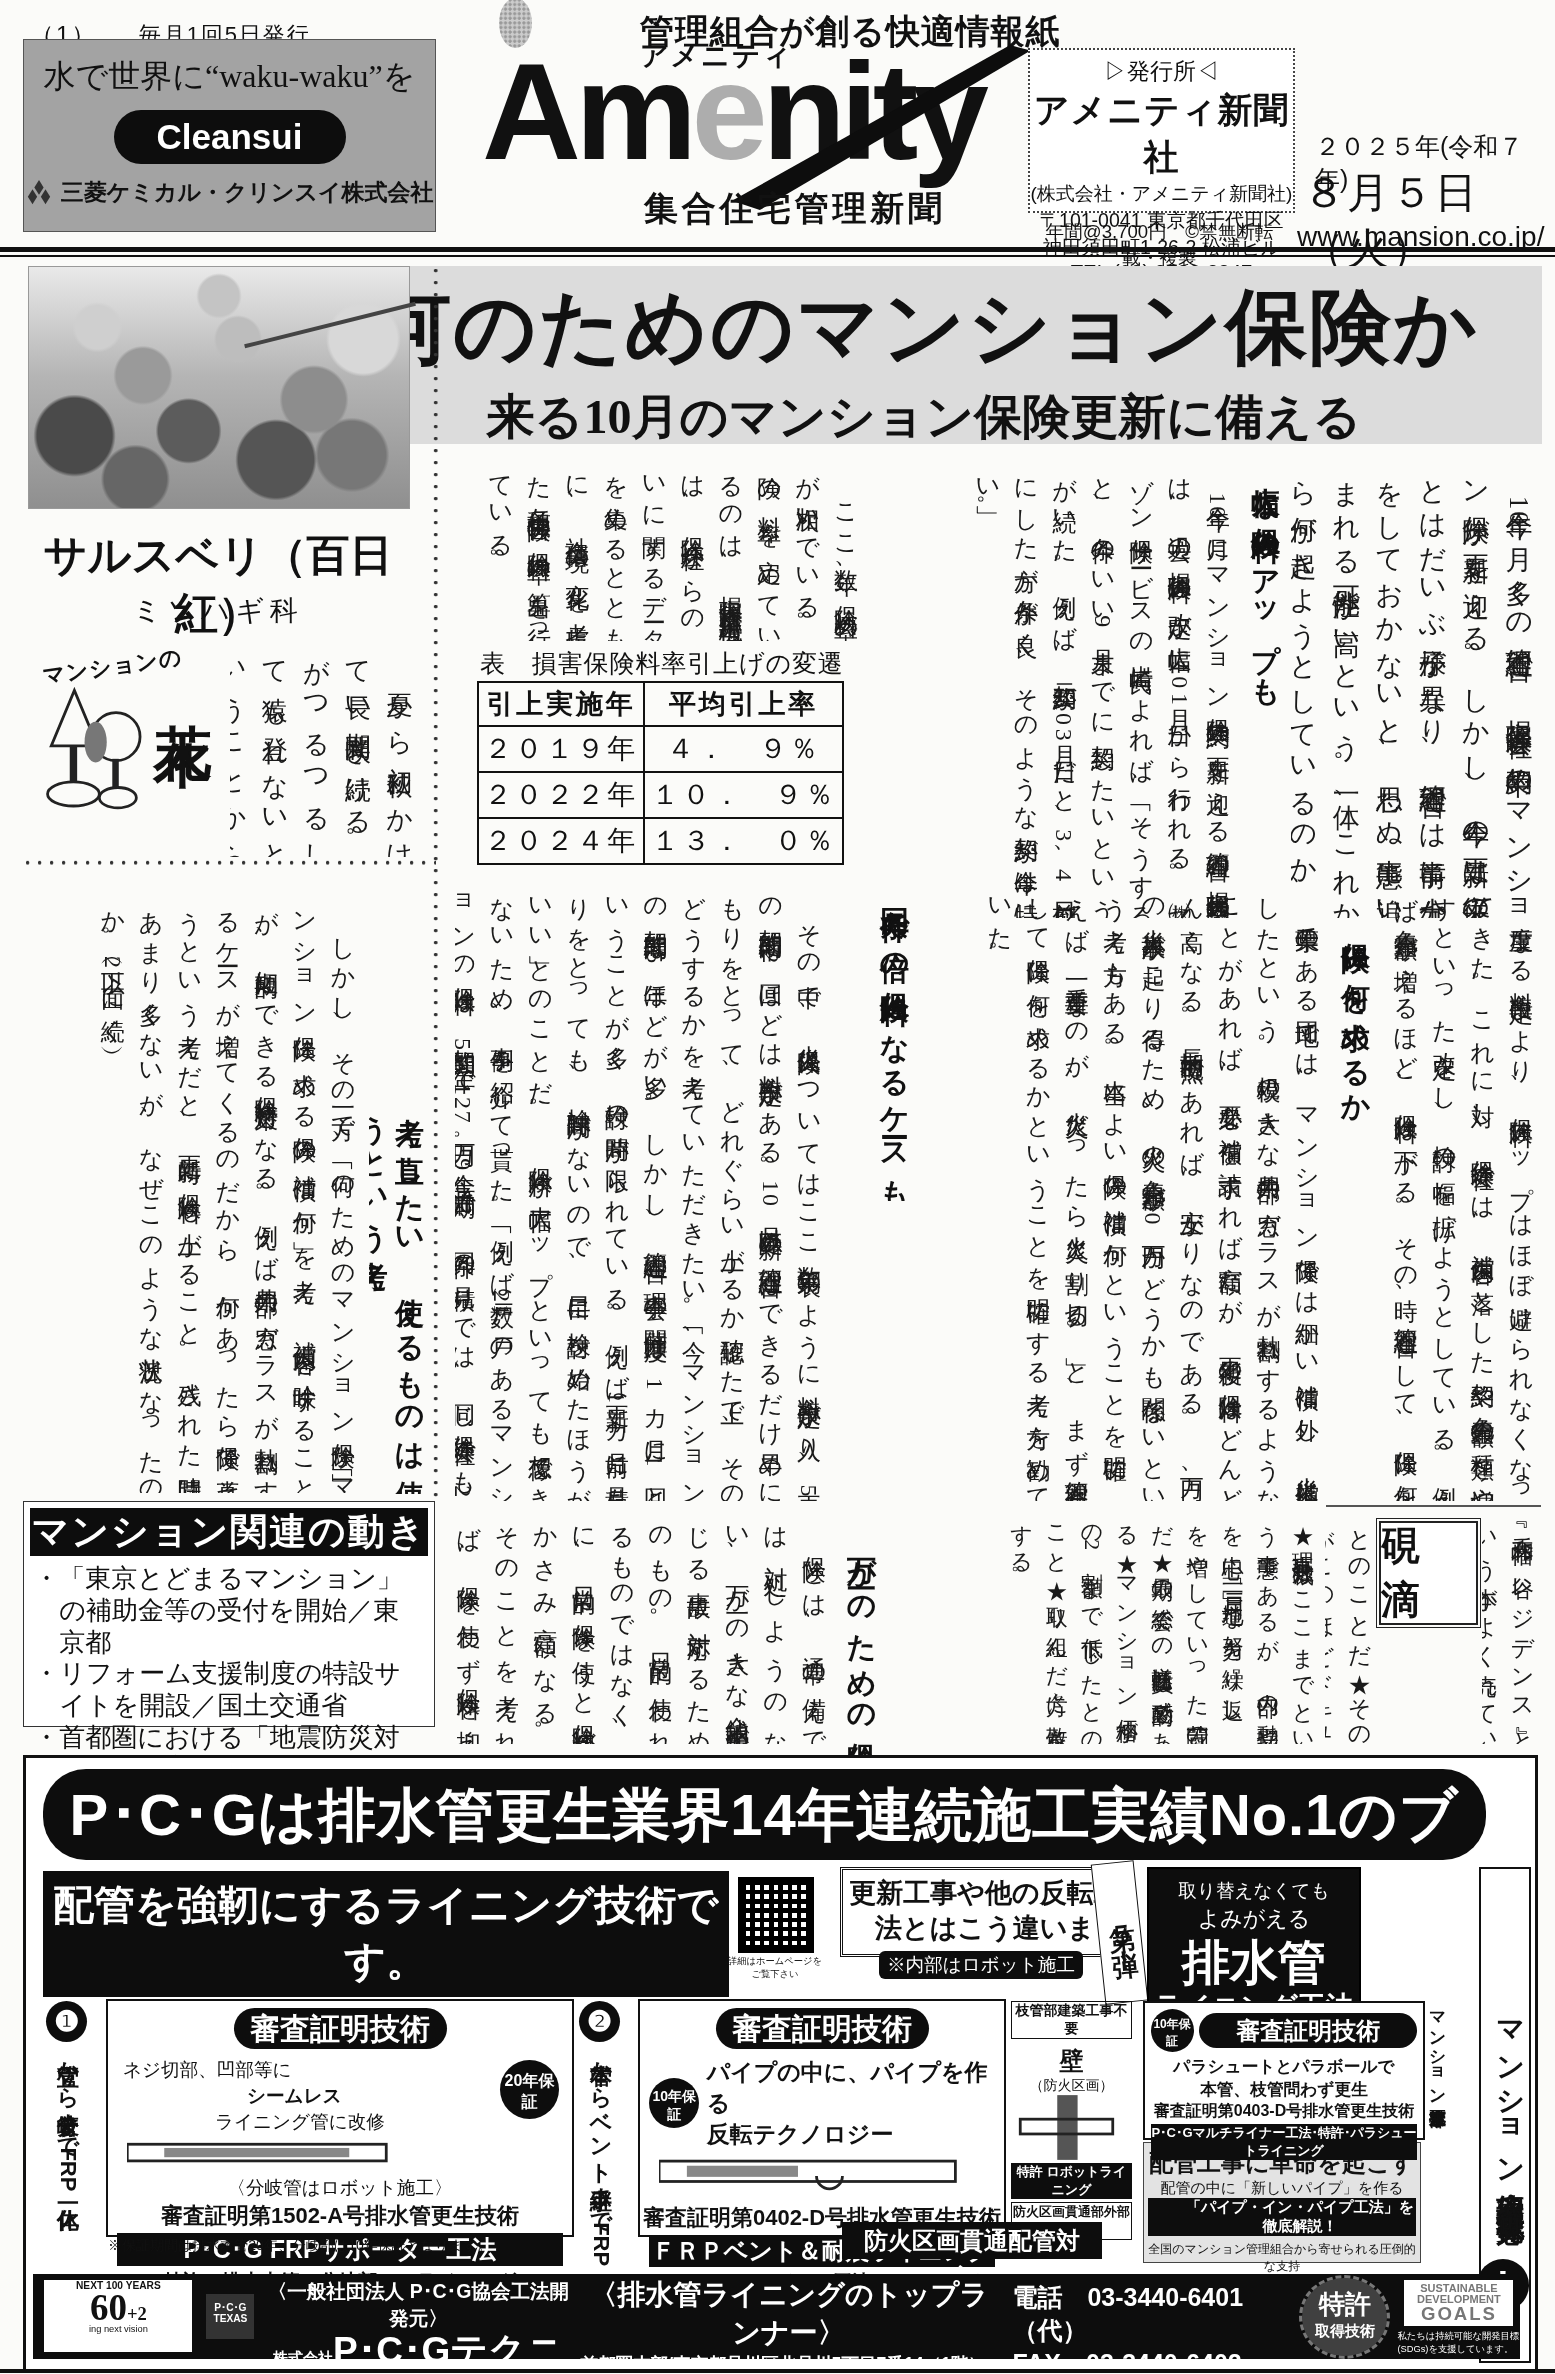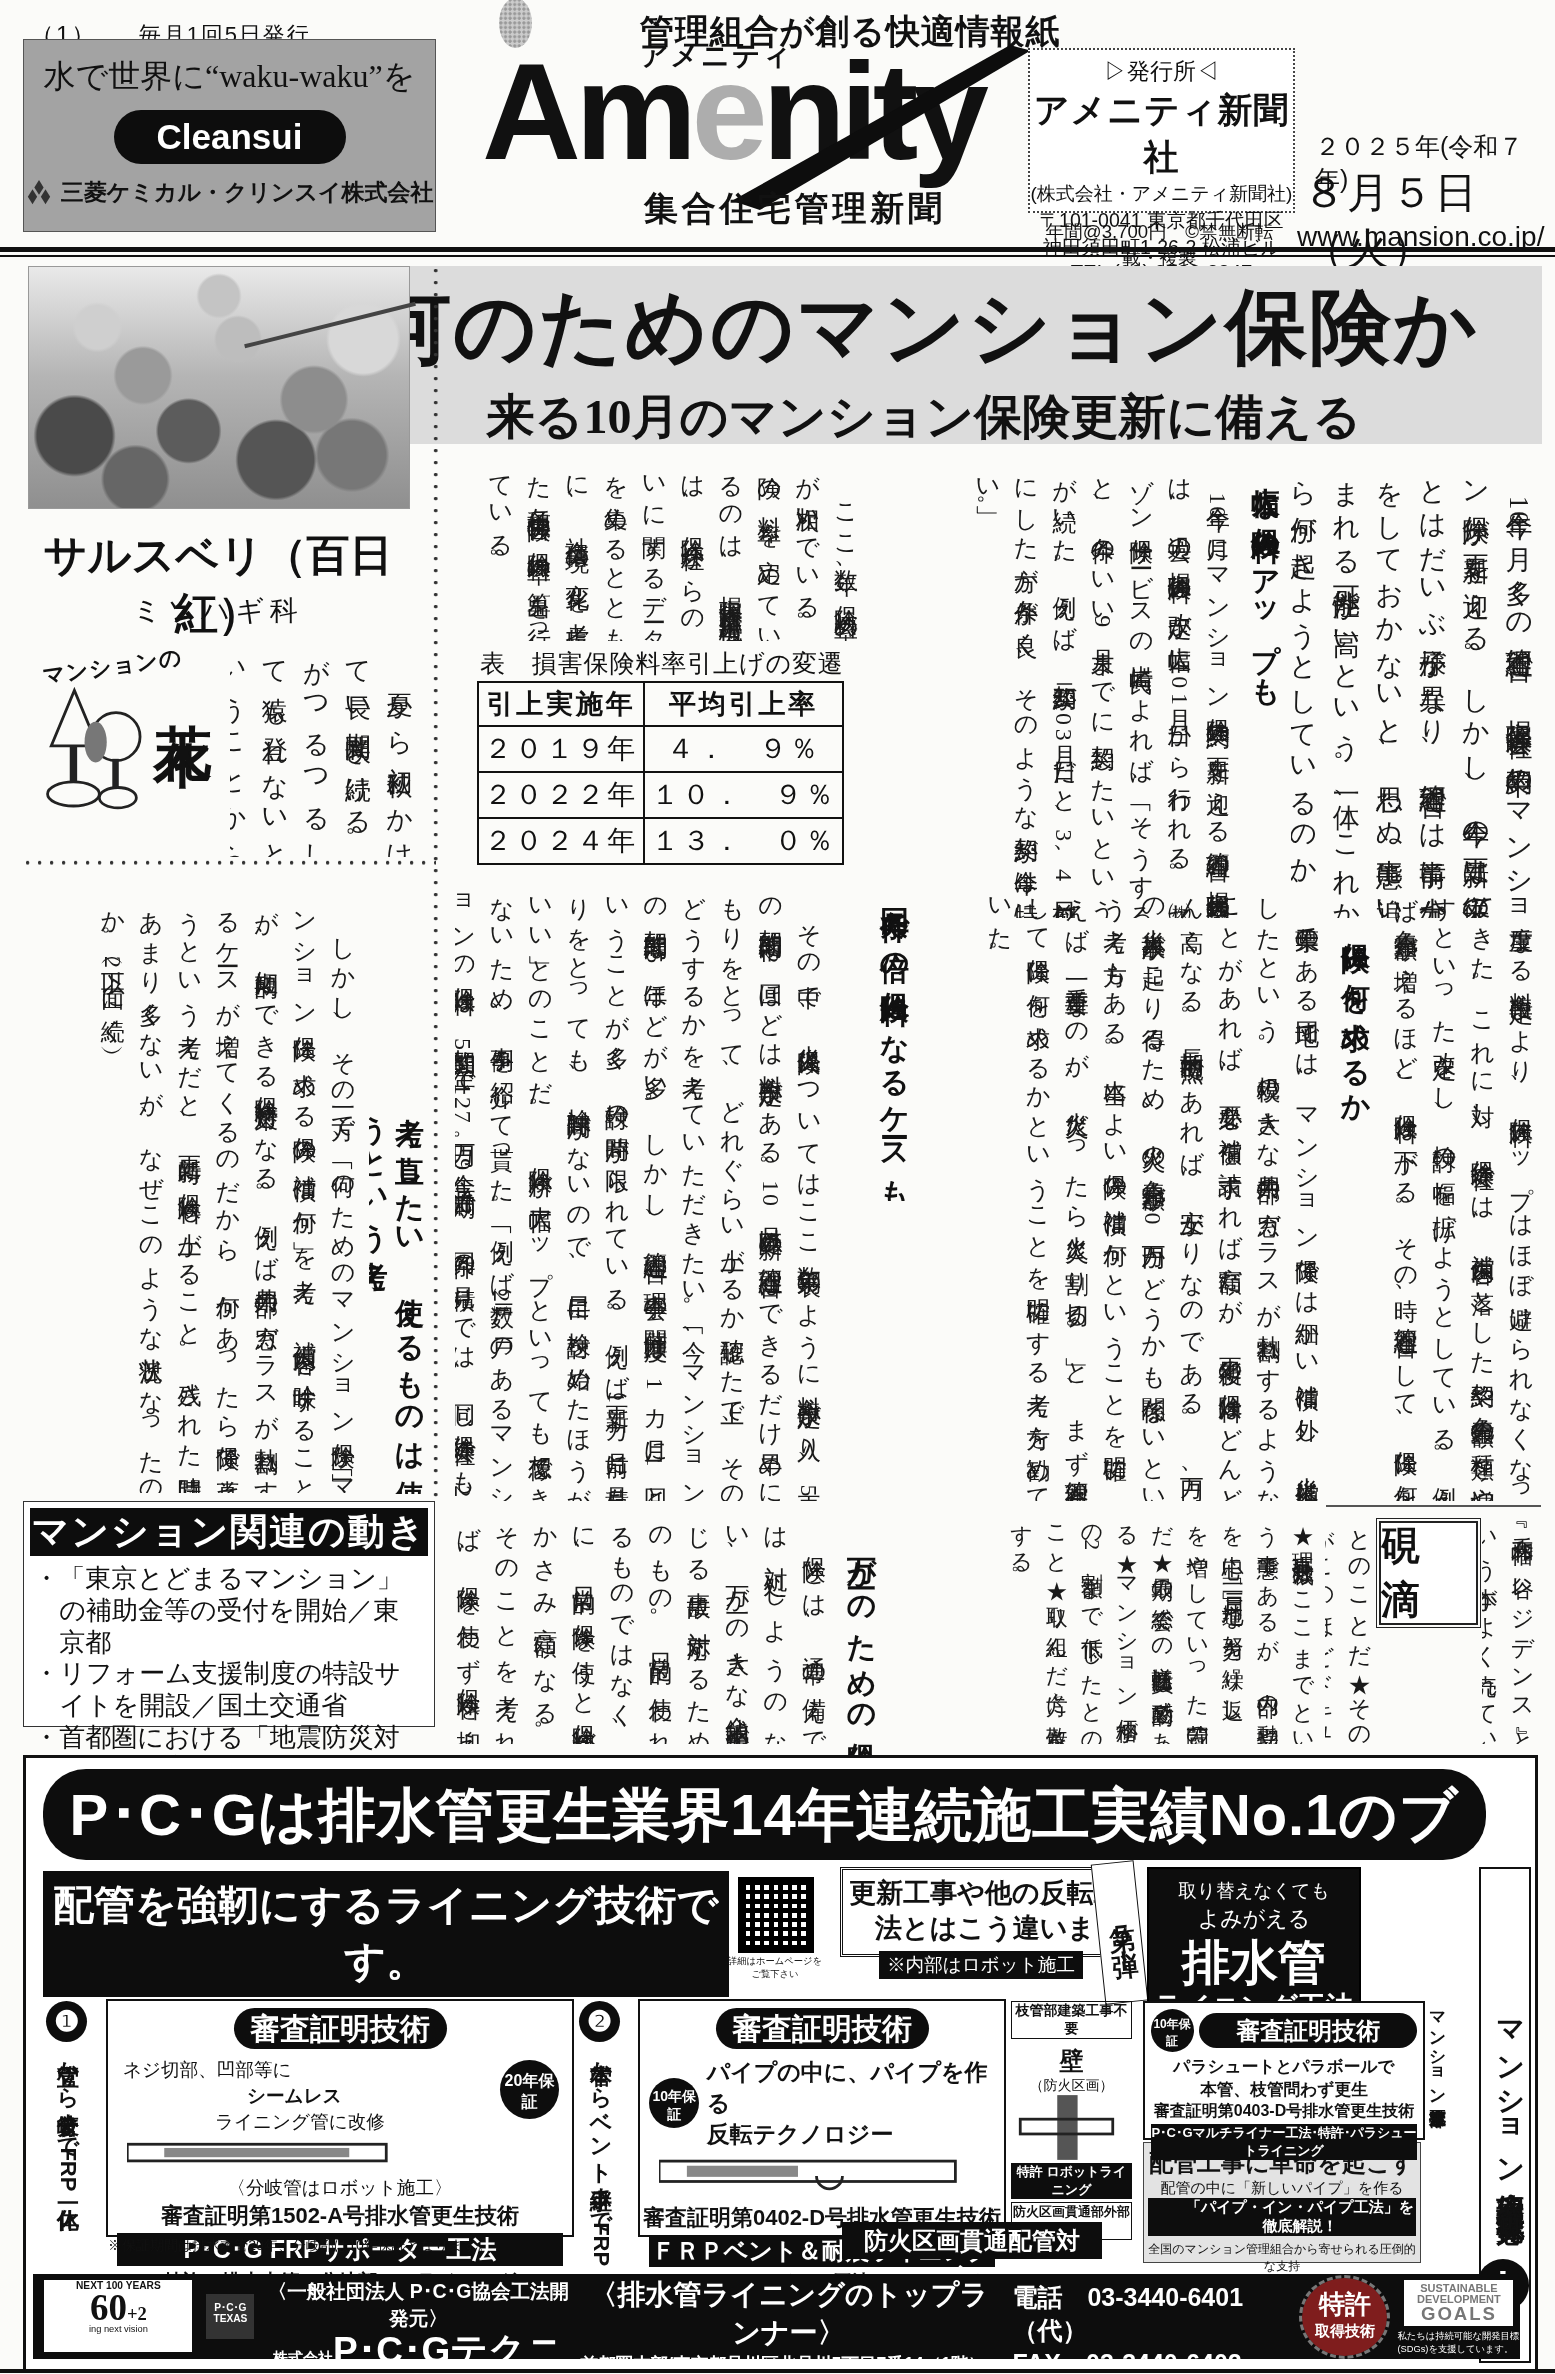--- a/index.html
+++ b/index.html
@@ -204,21 +204,21 @@
 
     <div class="blackbar abs c b" style="left:16.7px;top:11px;width:1443px;height:91px;border-radius:43px;font-size:58px;line-height:91px;letter-spacing:0.9px;">P･C･Gは排水管更生業界14年連続施工実績No.1のブランド工法です!</div>
 
     <div class="blackbar abs c b" style="left:16.7px;top:113px;width:686px;height:119px;font-size:41px;line-height:1.35;padding-top:7.4px;">
       <div>配管を強靭にするライニング技術です。</div>
     </div>
     <div class="abs qr" style="left:712px;top:119px;width:70px;height:70px;border:3.7px solid #000;background-color:#fff;"></div>
     <div class="abs" style="left:698px;top:197px;width:102px;font-size:9.3px;text-align:center;">詳細はホームページをご覧下さい</div>
 
     <div class="abs c b" style="left:814px;top:109px;width:284px;height:78px;border:3.7px double #111;font-size:27px;line-height:1.3;padding-top:5.6px;background:#fff;">更新工事や他の反転工法とはこう違います！！</div>
-    <div class="abs blackbar c" style="left:853px;top:193px;width:204px;height:28px;font-size:18.6px;line-height:28px;">※内部はロボット施工</div>
+    <div class="abs blackbar c" style="left:853px;top:193px;width:204px;height:28px;font-size:18.6px;line-height:28px;border-radius:6px;">※内部はロボット施工</div>
 
     <div class="abs b" style="left:1072px;top:104px;width:41px;height:139px;background:#fff;border:1.9px solid #111;transform:rotate(-6deg);writing-mode:vertical-rl;font-size:26px;text-align:center;">第５弾！</div>
     <div class="abs blackbar" style="left:1121px;top:109px;width:210px;height:269px;border:2.8px solid #000;text-align:center;">
       <div style="font-size:18.6px;margin-top:9.3px;">取り替えなくても</div>
       <div style="font-size:22px;">よみがえる</div>
       <div class="b" style="font-size:48px;line-height:1.05;margin-top:3.7px;">排水管</div>
       <div class="b" style="font-size:28px;">ライニング工法の</div>
       <div class="b" style="font-size:33px;color:#fff;background:#333;margin:3.7px 13px;border-radius:7.4px;">秘密に迫る！</div>
       <div style="font-size:20.4px;margin-top:7.4px;">藤井金蔵</div>
       <div style="font-size:11px;color:#ccc;">一般社団法人P・C・G協会 理事長</div>
@@ -320,21 +320,21 @@
       <div class="abs" style="left:547px;top:1.9px;width:417px;">
         <div class="b" style="font-size:28px;text-align:center;">〈排水管ライニングのトップランナー〉</div>
         <div style="font-size:17.6px;font-weight:bold;">首都圏本部/東京都品川区北品川5丁目7番14（1階）</div>
 
       </div>
       <div class="abs" style="left:979px;top:7.4px;width:278px;">
         <div class="b" style="font-size:25px;">電話　03-3440-6401（代）</div>
         <div class="b" style="font-size:25px;">FAX　03-3440-6402</div>
 
       </div>
-      <div class="abs" style="left:1269px;top:3.7px;width:85px;height:78px;border-radius:50%;background:#7f1d1d;outline:3.7px dashed #777;color:#fff;text-align:center;">
+      <div class="abs" style="left:1269px;top:3.7px;width:85px;height:78px;border-radius:50%;background:#404040;outline:3.7px dashed #777;color:#fff;text-align:center;">
         <div class="b" style="font-size:26px;margin-top:9.3px;">特許</div>
         <div class="b" style="font-size:15px;">取得技術</div>
       </div>
       <div class="abs" style="left:1371px;top:5.6px;width:109px;height:46px;background:#fff;color:#777;text-align:center;line-height:1.0;padding-top:3.7px;box-sizing:border-box;">
         <div style="font-size:11px;font-weight:bold;">SUSTAINABLE</div>
         <div style="font-size:11px;font-weight:bold;">DEVELOPMENT</div>
         <div style="font-size:18.6px;font-weight:bold;letter-spacing:1.9px;">GOALS</div>
       </div>
       <div class="abs" style="left:1364px;top:56px;width:124px;font-size:9.3px;color:#fff;">私たちは持続可能な開発目標(SDGs)を支援しています。</div>
     </div>

